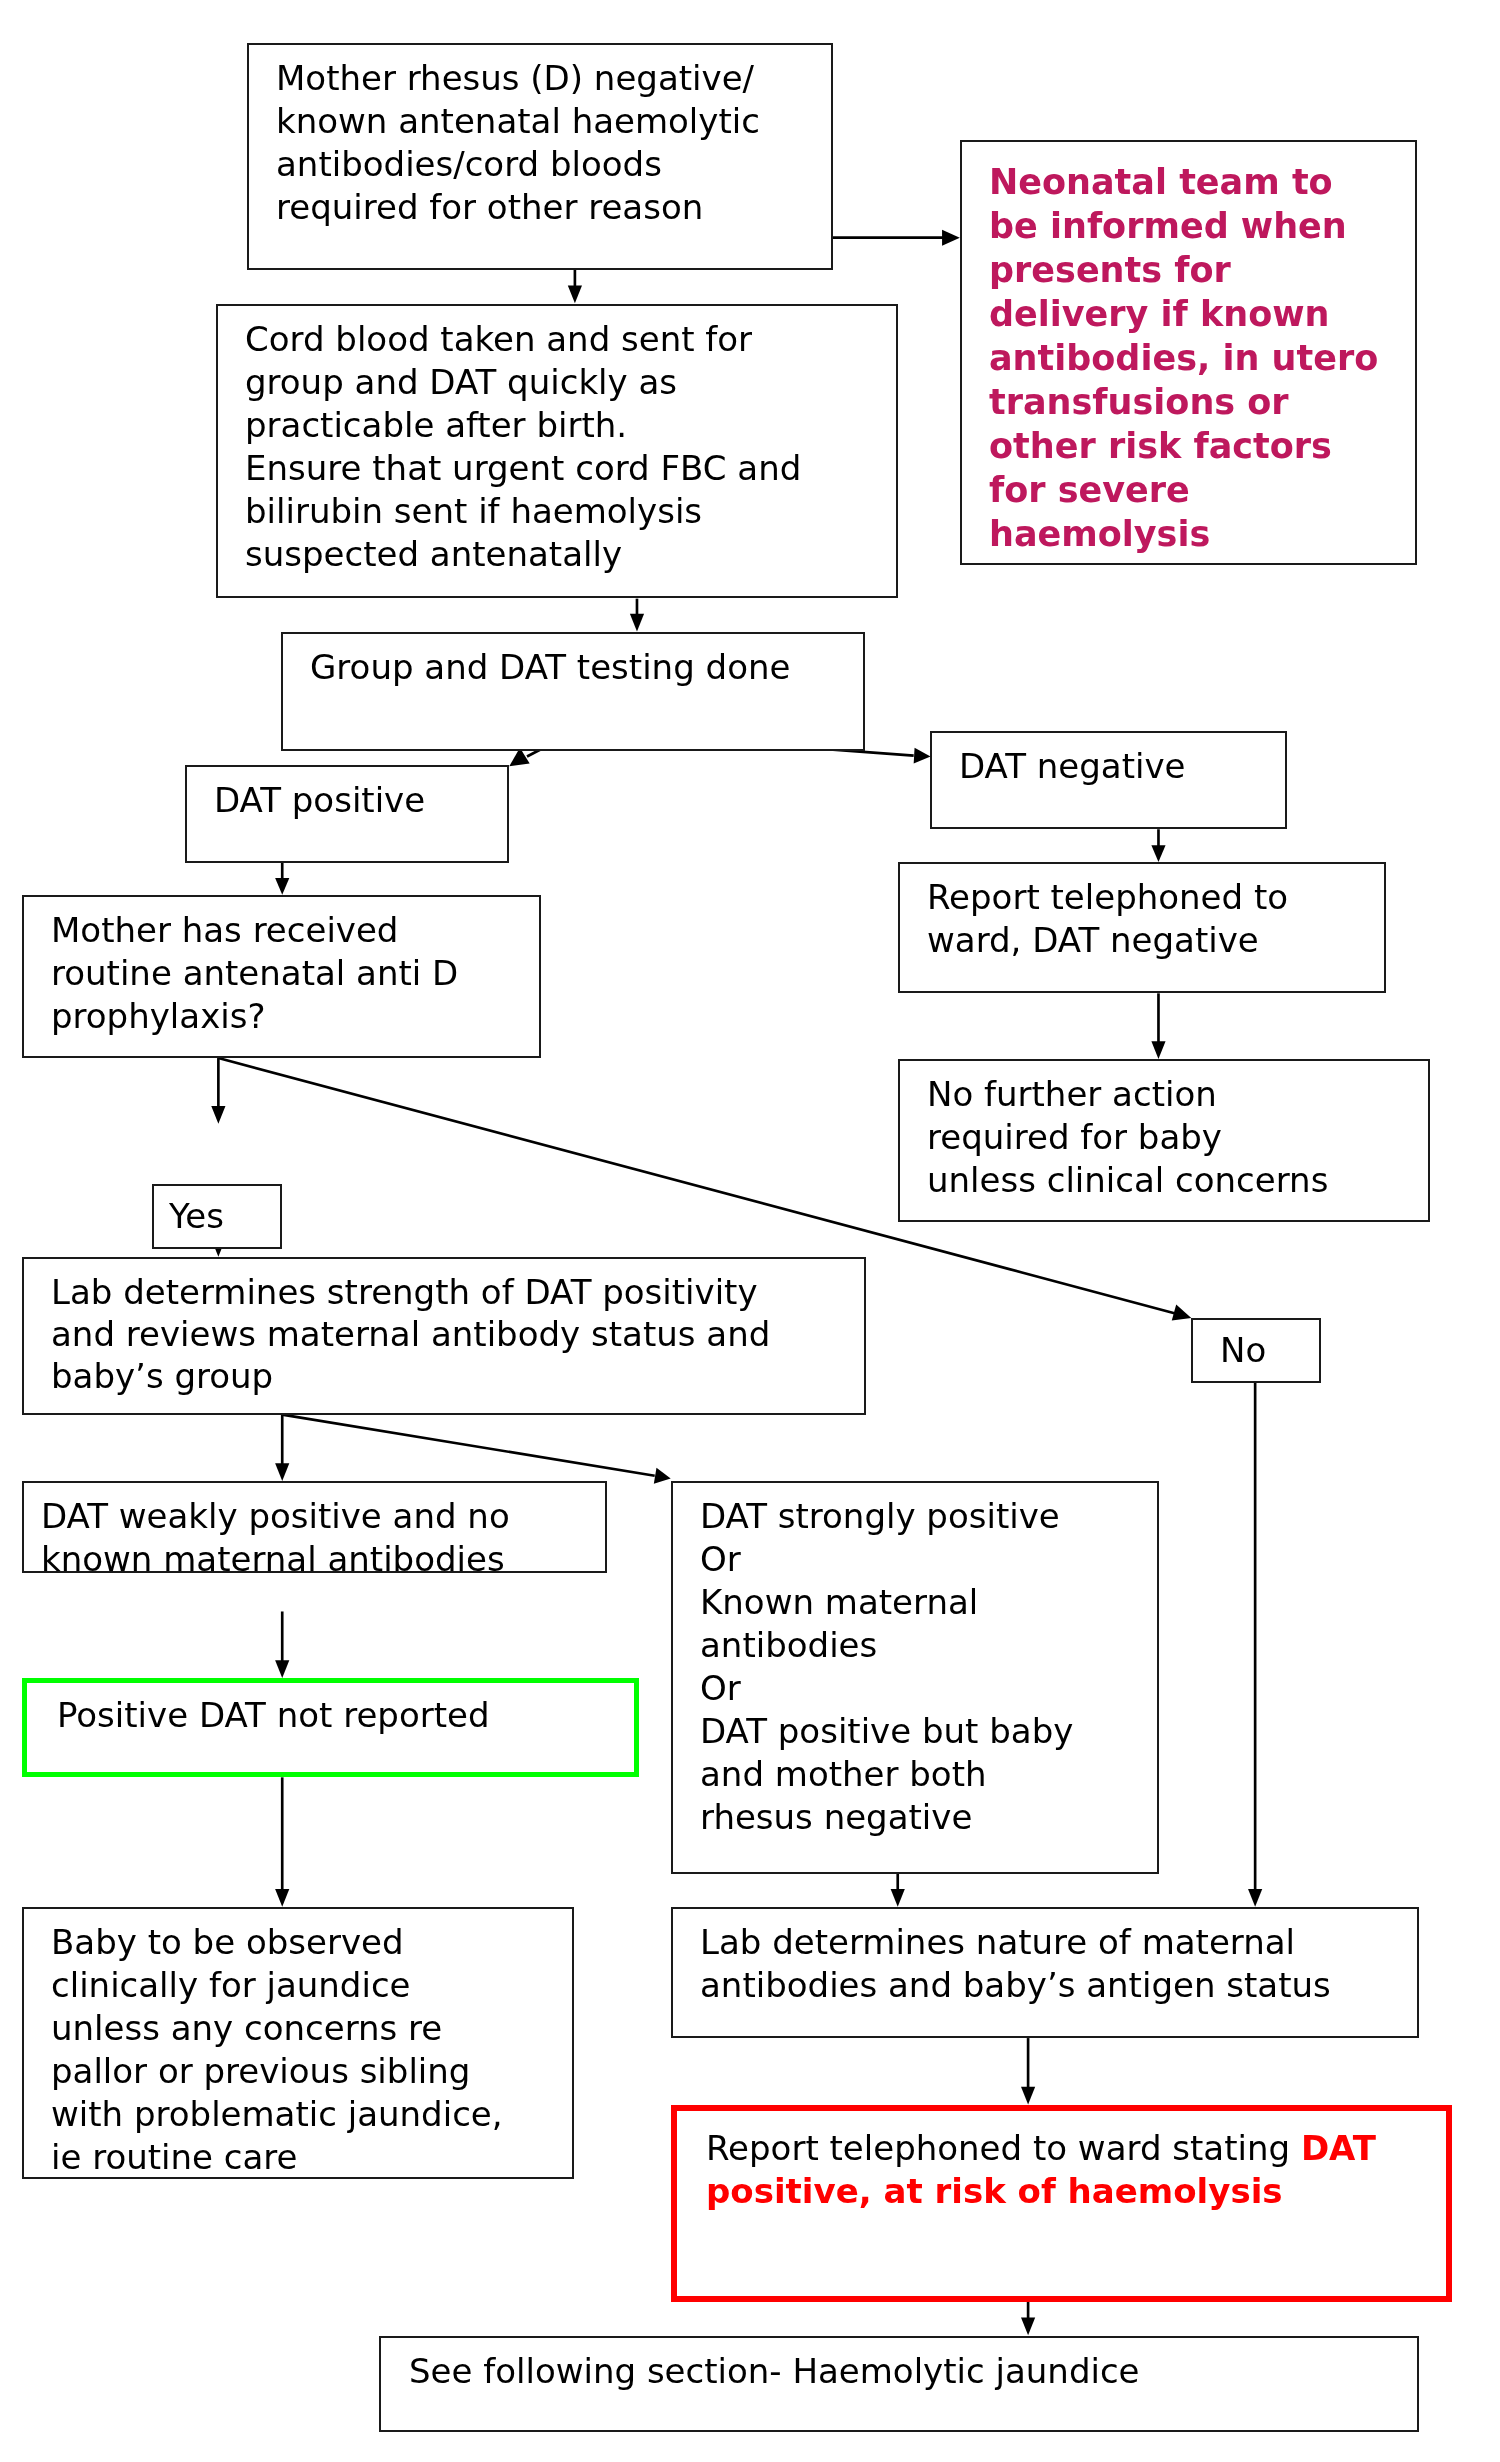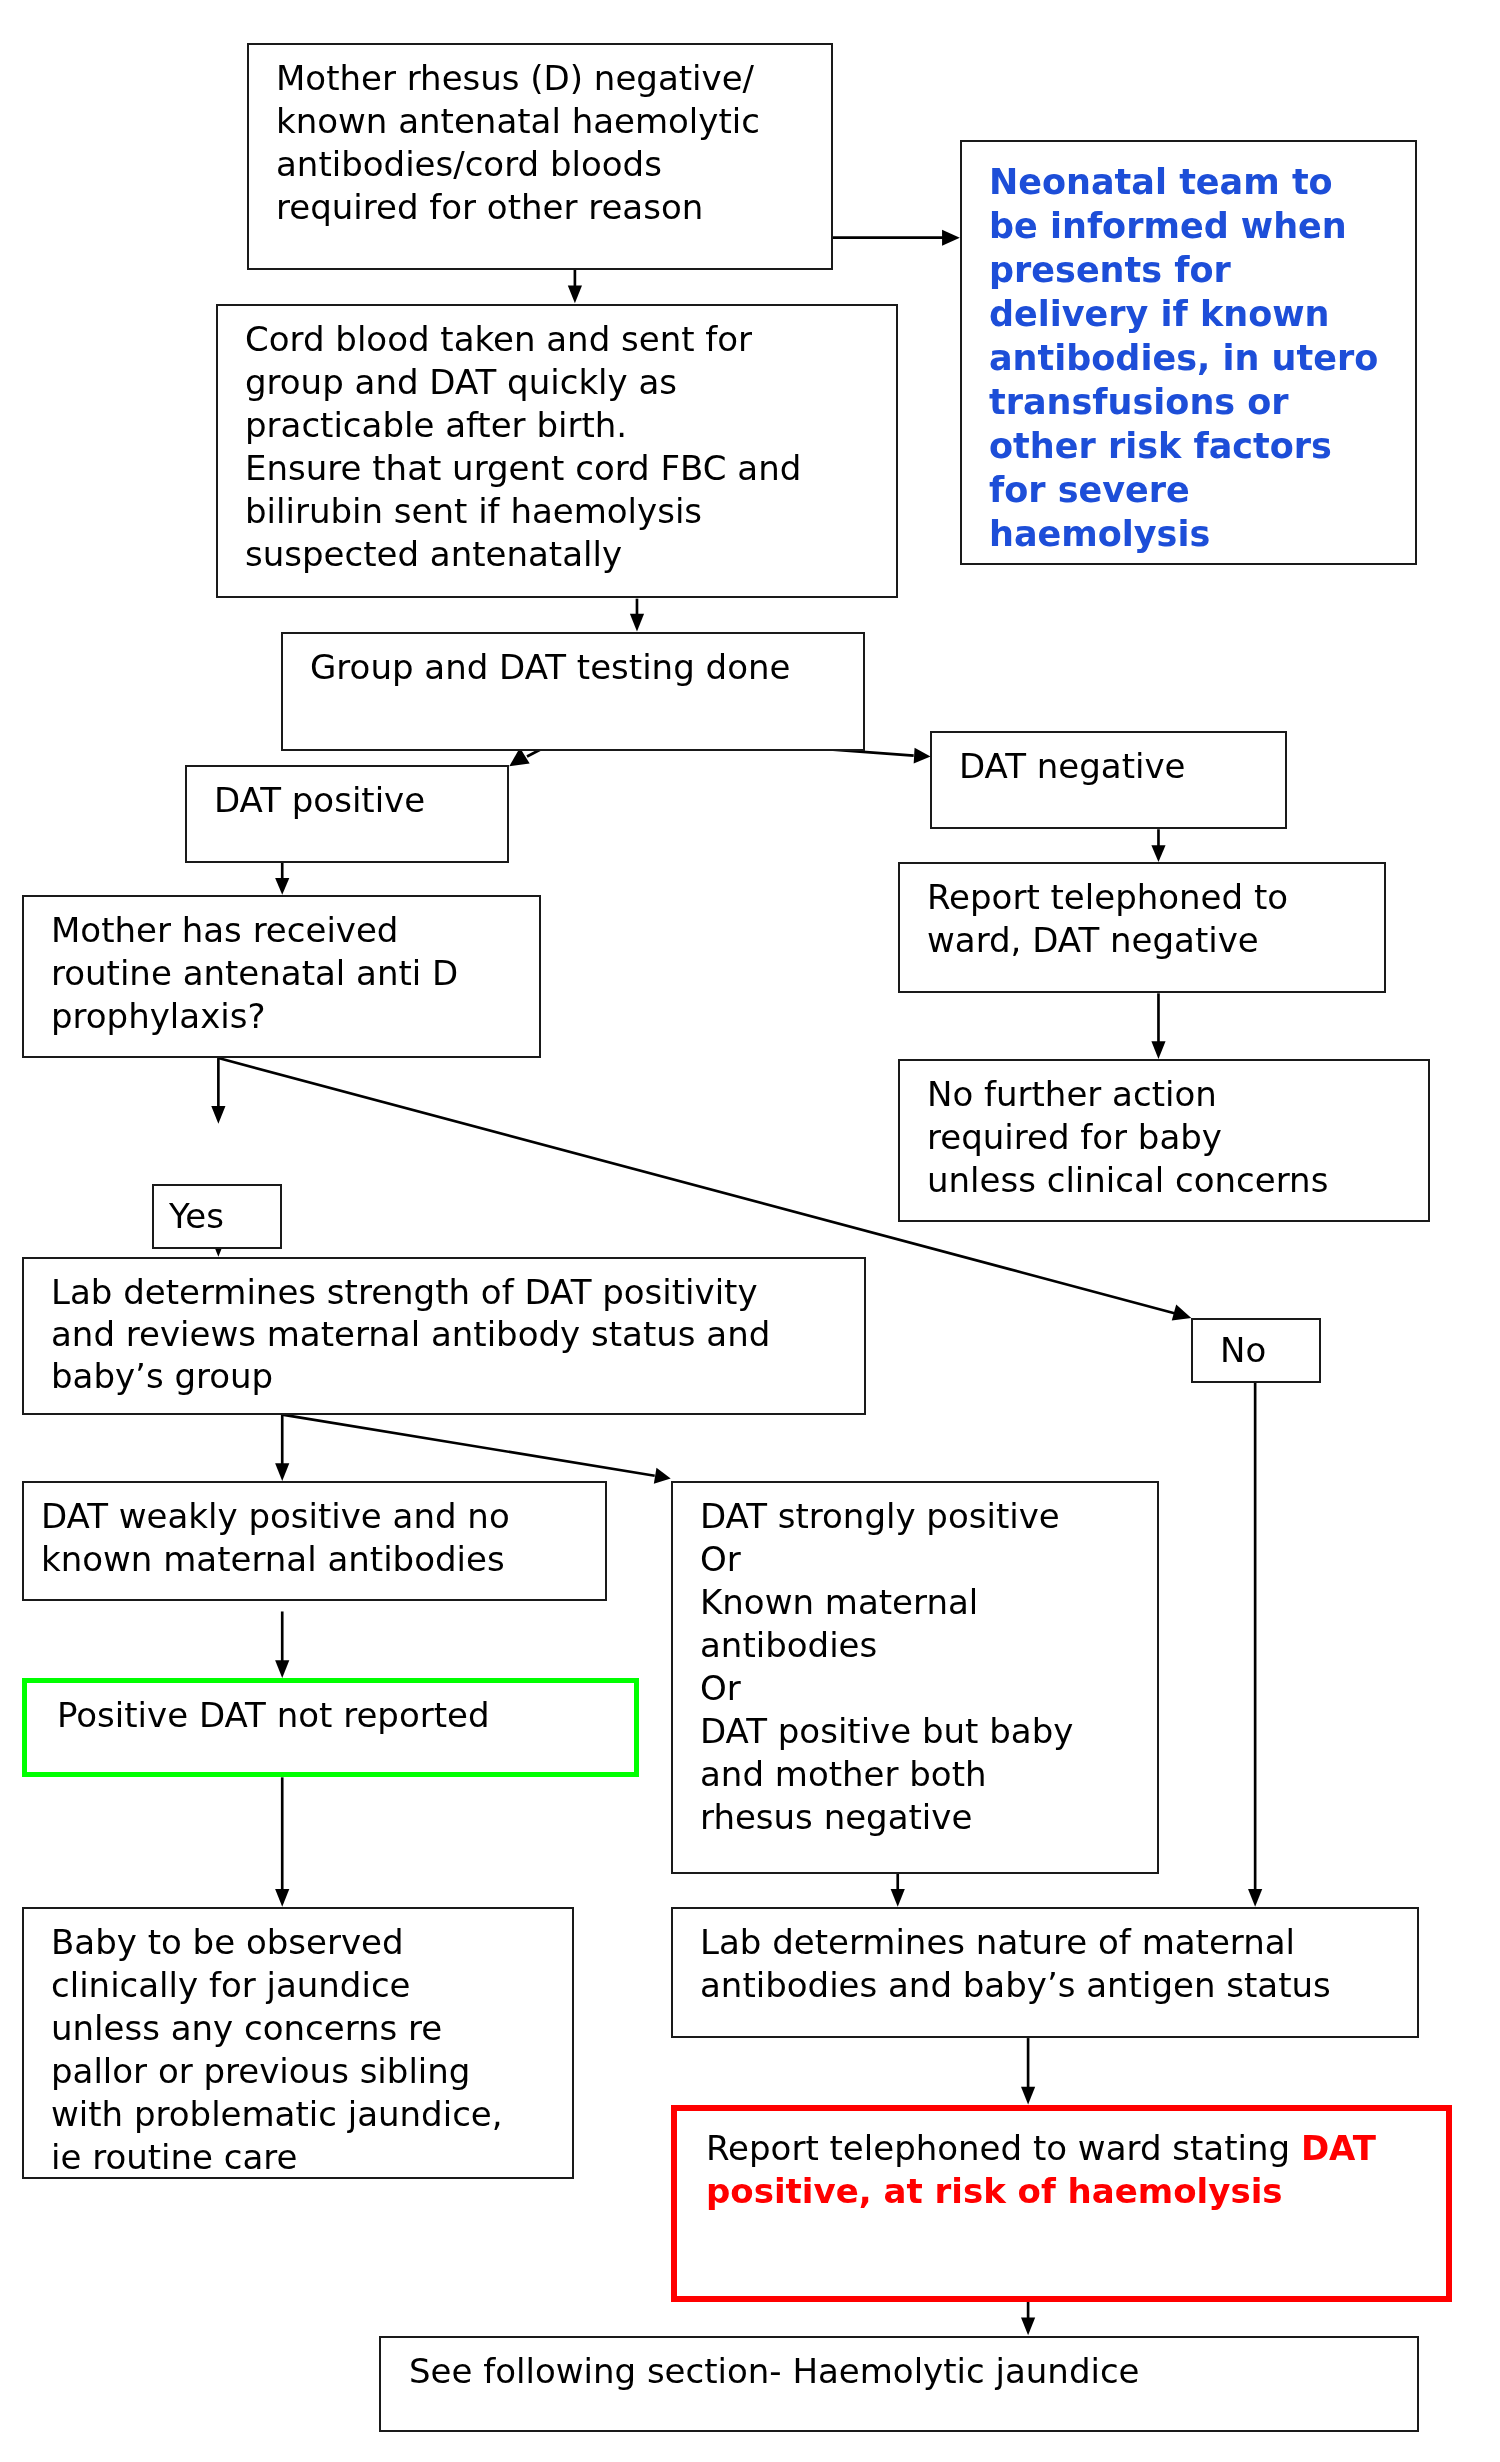--- a/index.html
+++ b/index.html
@@ -1,20 +1,20 @@
 <!DOCTYPE html>
 <html style="font-size:14px"><head>
 <meta charset="utf-8">
 <style>
   html, body { margin:0; padding:0; background:#ffffff; }
   body { width:1501px; height:2462px; position:relative; overflow:hidden;
          font-family:"DejaVu Sans", "Liberation Sans", sans-serif; color:#000; }
   .box { position:absolute; box-sizing:border-box; border:2.7px solid #1a1a1a; background:#fff;
          font-size:34px; line-height:43px; padding:12.4px 0 0 27px; white-space:pre-line; }
-  .box.orange { color:#1d4ed8; font-weight:bold; font-size:35px; line-height:44px; padding:18px 0 0 27px; }
+  .box.orange { color:#be185d; font-weight:bold; font-size:35px; line-height:44px; padding:18px 0 0 27px; }
   .box.green { border:5.3px solid #00ff00; padding-top:10.6px; padding-left:30px; }
   .box.red { border:6.2px solid #ff0000; padding:16px 0 0 29px; }
   .red-bold { color:#ff0000; font-weight:bold; }
   svg#connectors { position:absolute; left:0; top:0; }
   .line { stroke:#000; stroke-width:3; fill:none; }
   .head { fill:#000; }
 </style>
 </head>
 <body>
 
@@ -118,21 +118,21 @@
 prophylaxis?</div>
 
 <div class="box" style="left:152px;top:1184px;width:130px;height:65px;padding-left:15px;padding-top:9px;">Yes</div>
 
 <div class="box" style="left:22px;top:1257px;width:844px;height:158px;line-height:42px;">Lab determines strength of DAT positivity
 and reviews maternal antibody status and
 baby’s group</div>
 
 <div class="box" style="left:1191px;top:1318px;width:130px;height:65px;padding-left:27px;padding-top:9px;">No</div>
 
-<div class="box" style="left:22px;top:1481px;width:585px;height:120px;padding-left:17px;">DAT weakly positive and no
+<div class="box" style="left:22px;top:1481px;width:585px;height:92px;padding-left:17px;">DAT weakly positive and no
 known maternal antibodies</div>
 
 <div class="box" style="left:671px;top:1481px;width:488px;height:393px;">DAT strongly positive
           Or
 Known maternal
 antibodies
           Or
 DAT positive but baby
 and mother both
 rhesus negative</div>

